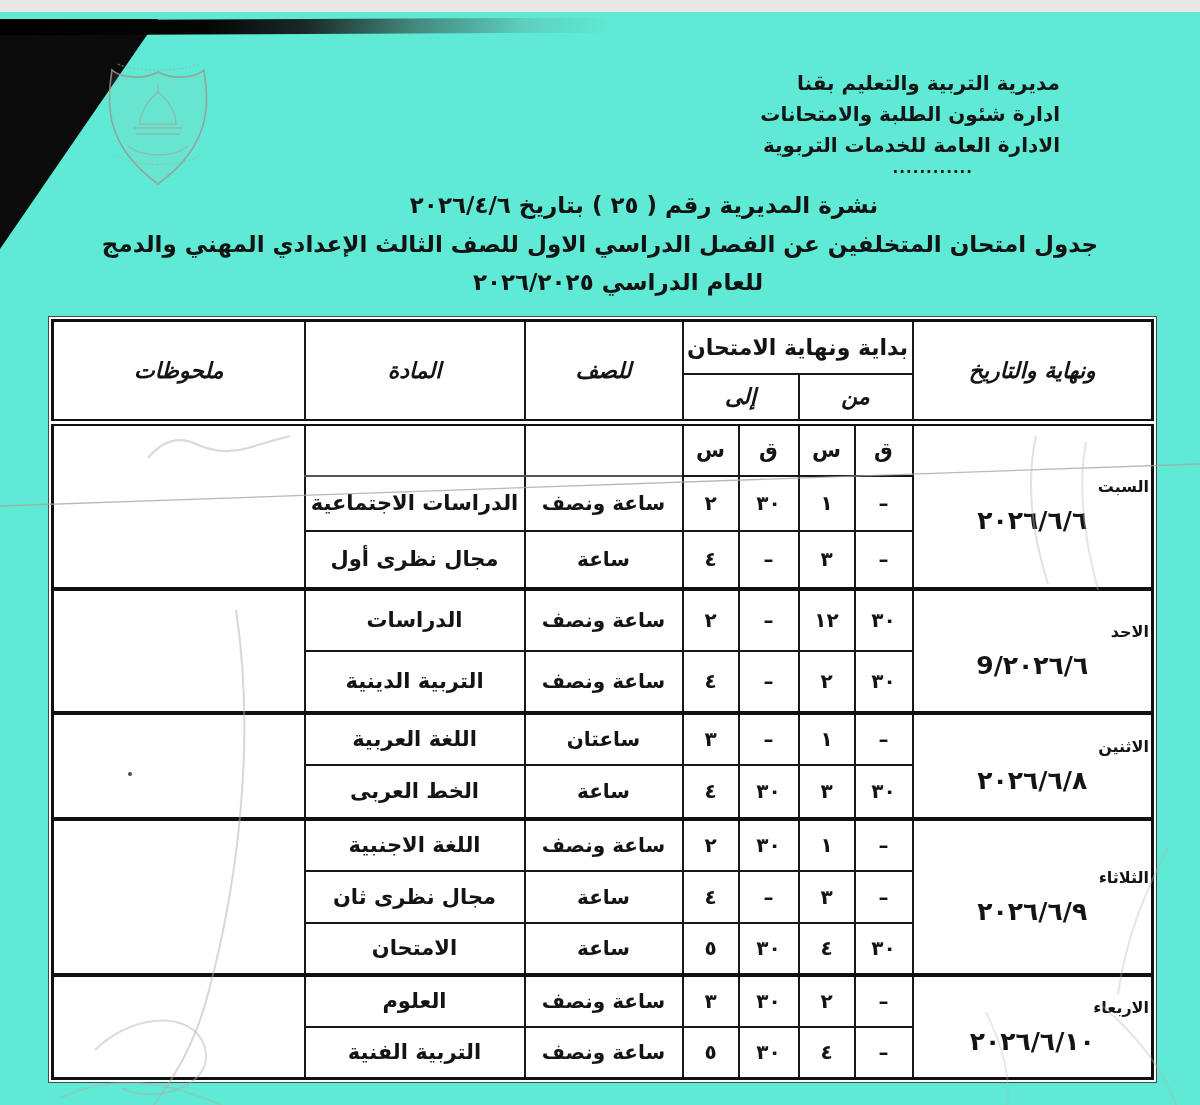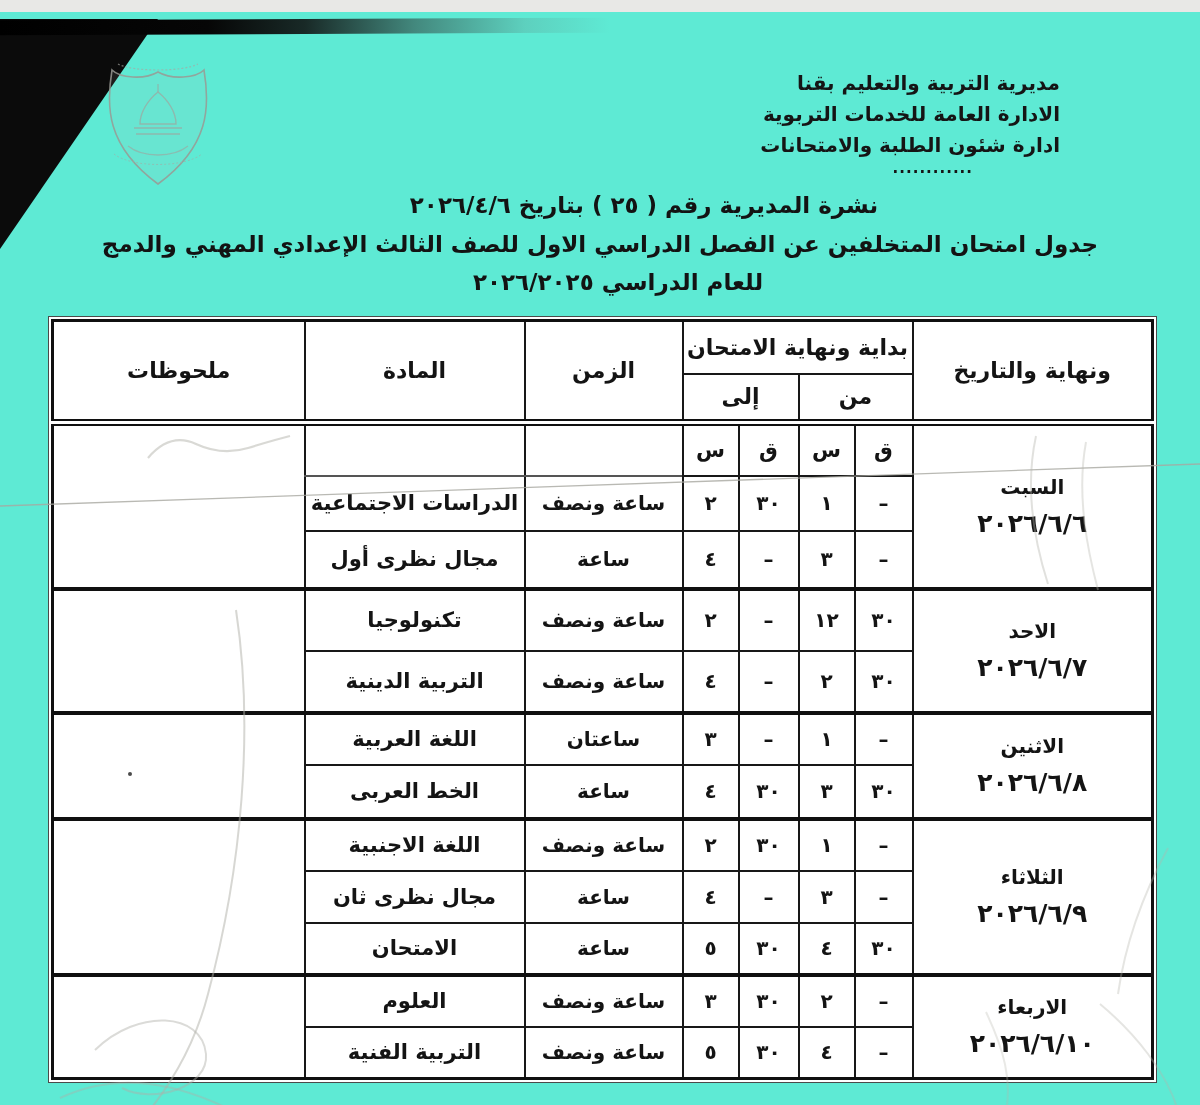--- a/index.html
+++ b/index.html
@@ -43,31 +43,31 @@
   }
   table.sched {
     border-collapse:collapse; table-layout:fixed; background:#fff;
     border:3px solid #101010;
   }
   .sched th, .sched td {
     border:2px solid #181818; text-align:center; vertical-align:middle;
     font-weight:bold; color:#141414; padding:0 2px; overflow:hidden;
   }
   .sched th { font-size:22px; }
-  .h1 th.rs, .h2 th { border-bottom:7px double #101010; }
+  .h1 th.rs, .h2 th { border-bottom:7px double #101010;font-style:italic; }
   tr.h1 { height:53px; } tr.h2 { height:49px; }
   tr.rsq { height:53px; }
   tr.r55 { height:55px; } tr.r58 { height:58px; } tr.r62 { height:62px; }
   tr.r52 { height:52px; } tr.r54 { height:54px; }
   tr.gs td { border-top:4px solid #101010; }
   td.sq { font-size:21px; }
   td.num { font-size:20px; }
   td.dur { font-size:20px; }
   td.subj { font-size:21px; }
-  td.day .day-name { font-size:20px; }
+  td.day .day-name { font-size:16px;text-align:right; }
   td.day .day-date { font-size:25px; margin-top:10px; }
   td.blank { border-bottom-color:#555; }
   
   .artifacts { position:absolute; top:0; left:0; pointer-events:none; z-index:5; }
 </style>
 </head>
 <body>
 
 <div class="page">
 
@@ -81,22 +81,22 @@
       <path d="M60,22 L60,30" stroke="#a2a29c" stroke-width="1.2" opacity="0.8"></path>
       <path d="M36,66 L84,66 M38,72 L82,72" stroke="#a2a29c" stroke-width="1.4" opacity="0.8"></path>
       <path d="M30,84 C45,96 75,96 90,84" stroke="#a2a29c" stroke-width="1.3" fill="none" opacity="0.7"></path>
       <path d="M20,2 C35,10 85,10 100,2" stroke="#a8a8a2" stroke-width="1.2" fill="none" stroke-dasharray="2,2" opacity="0.8"></path>
       <path d="M16,92 C34,106 86,106 104,92" stroke="#a8a8a2" stroke-width="1" fill="none" stroke-dasharray="2,2" opacity="0.7"></path>
     </svg>
   </div>
 
   <div class="org">
     <div>مديرية التربية والتعليم بقنا</div>
+    <div>ادارة شئون الطلبة والامتحانات</div>
     <div>الادارة العامة للخدمات التربوية</div>
-    <div>ادارة شئون الطلبة والامتحانات</div>
   </div>
   <div class="org-dots">............</div>
 
   <div class="title t1">نشرة المديرية رقم ( ٢٥ ) بتاريخ ٢٠٢٦/٤/٦</div>
   <div class="title t2">جدول امتحان المتخلفين عن الفصل الدراسي الاول للصف الثالث الإعدادي المهني والدمج</div>
   <div class="title t3">للعام الدراسي ٢٠٢٦/٢٠٢٥</div>
 
   <div class="table-wrap">
     <table class="sched">
       <colgroup>
@@ -107,21 +107,21 @@
           <col style="width:56px">
           <col style="width:158px">
         <col style="width:220px">
           <col style="width:252px">
       </colgroup>
       <tbody>
 
         <tr class="h1">
           <th class="rs" rowspan="2">ونهاية والتاريخ</th>
           <th colspan="4">بداية ونهاية الامتحان</th>
-          <th class="rs" rowspan="2">الزمن</th>
+          <th class="rs" rowspan="2">للصف</th>
           <th class="rs" rowspan="2">المادة</th>
           <th class="rs" rowspan="2">ملحوظات</th>
         </tr>
         <tr class="h2">
           <th colspan="2">من</th>
           <th colspan="2">إلى</th>
         </tr>
 
         <tr class="rsq">
           <td class="day" rowspan="3">
@@ -149,28 +149,28 @@
           <td class="num">٣</td>
           <td class="num">–</td>
           <td class="num">٤</td>
           <td class="dur">ساعة</td>
           <td class="subj">مجال نظرى أول</td>
         </tr>
 
         <tr class="gs r62">
           <td class="day" rowspan="2">
             <div class="day-name">الاحد</div>
-            <div class="day-date">٢٠٢٦/٦/٧</div>
+            <div class="day-date">٢٠٢٦/٦/9</div>
           </td>
           <td class="num">٣٠</td>
           <td class="num">١٢</td>
           <td class="num">–</td>
           <td class="num">٢</td>
           <td class="dur">ساعة ونصف</td>
-          <td class="subj">تكنولوجيا</td>
+          <td class="subj">الدراسات</td>
           <td class="notes" rowspan="2"></td>
         </tr>
         <tr class="r62">
           <td class="num">٣٠</td>
           <td class="num">٢</td>
           <td class="num">–</td>
           <td class="num">٤</td>
           <td class="dur">ساعة ونصف</td>
           <td class="subj">التربية الدينية</td>
         </tr>

